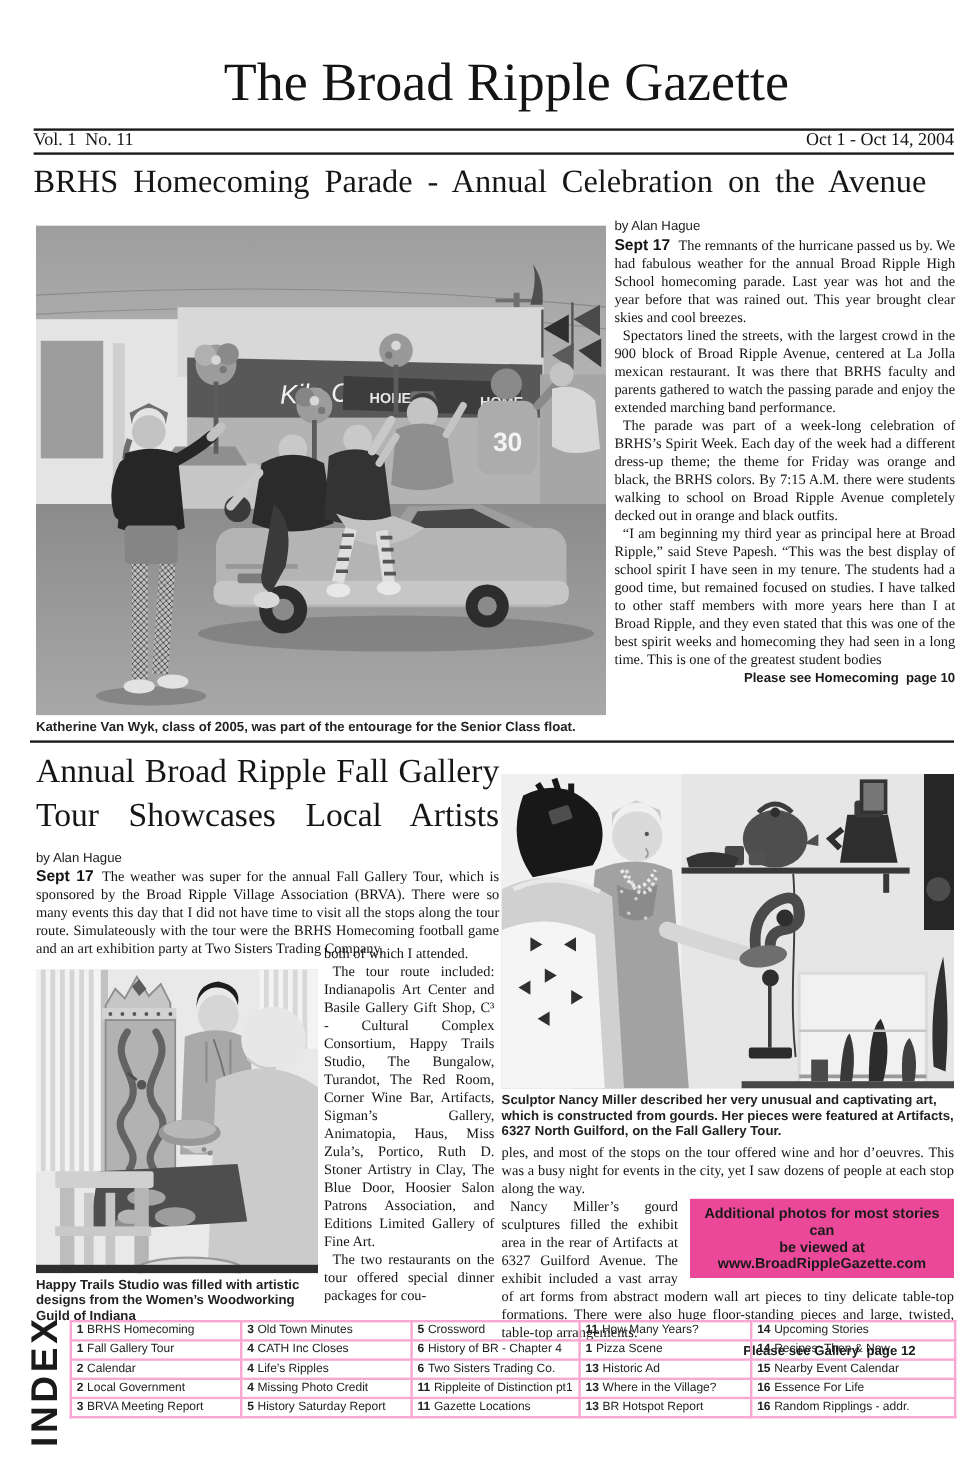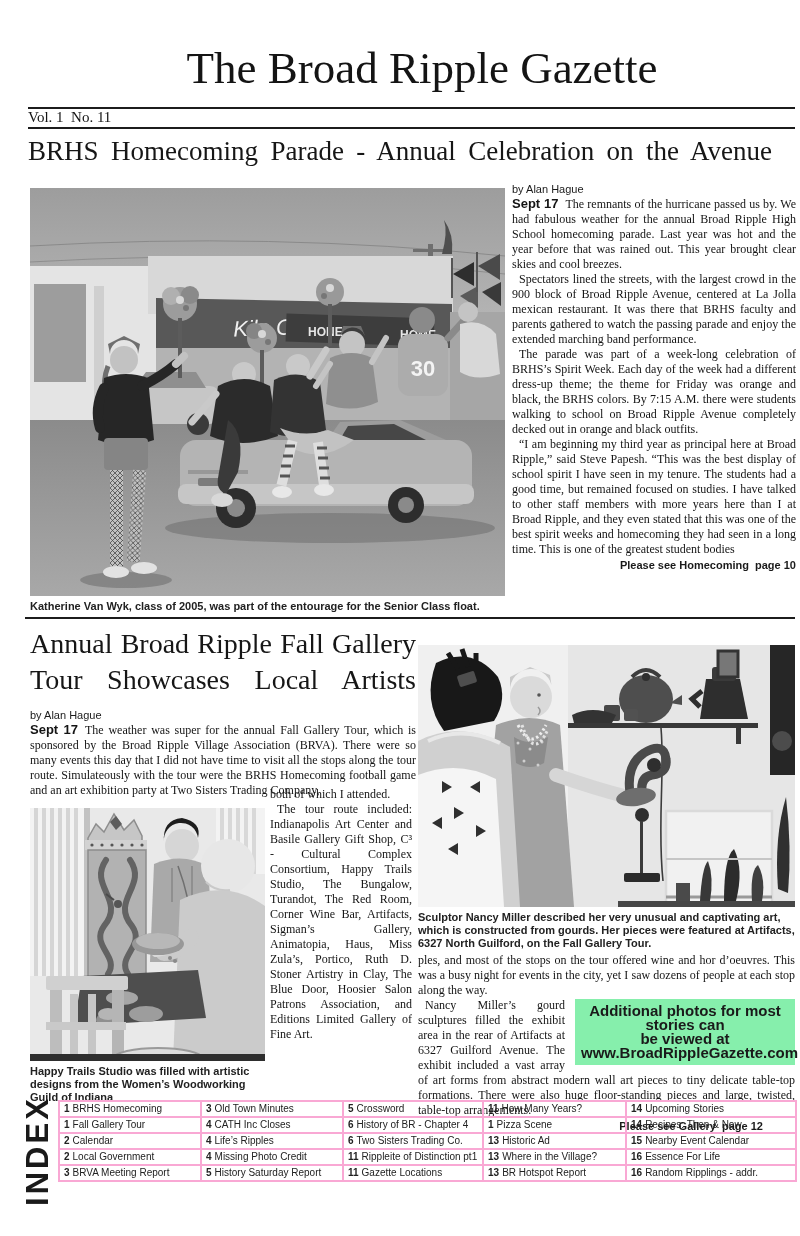--- a/index.html
+++ b/index.html
@@ -38,23 +38,23 @@
 
   .rule-c { top:617px; left:25px; width:770px; }
 
   .headline2 { position:absolute; left:30px; top:626px; width:386px; font-size:28px; line-height:36px; color:#161616; }
   .headline2 div { text-align:justify; text-align-last:justify; }
   #byline2 { position:absolute; left:30px; top:708px; }
   #intro2 { position:absolute; left:30px; top:722px; width:386px; }
 
   #midcol { position:absolute; left:270px; top:787px; width:142px; }
   #rightcol2 { position:absolute; left:418px; top:953px; width:377px; }
-  .infobox { float:right; width:220px; margin:1px 0 4px 10px; background:#86efac; padding:5px 6px;
+  .infobox { float:right; width:220px; margin:1px 0 4px 10px; background:#ec4899; padding:5px 6px;
              text-align:center; font-family:"Liberation Sans",sans-serif; font-weight:bold;
-             font-size:15px; line-height:14px; color:#1a1a1a; }
+             font-size:12px; line-height:14px; color:#1a1a1a; }
   #jump2 { clear:both; text-align:right; padding-right:32px; }
 
   .index-label-wrap { position:absolute; left:18px; top:1100px; width:40px; height:101px;
                       display:flex; align-items:center; justify-content:center; }
   .index-label { transform:rotate(-90deg); font-family:"Liberation Sans",sans-serif; font-weight:bold;
                  font-size:31px; letter-spacing:3px; color:#1a1a1a; white-space:nowrap; }
   .index-table { position:absolute; left:58px; top:1100px; border-collapse:collapse; table-layout:fixed; }
   .index-table td { border:2px solid #f9a8d4; font-family:Liberation Sans, sans-serif; font-size:10px;
                     line-height:12px; color:#222; padding:1px 3px 1px 4px; height:16px; white-space:nowrap;
                     overflow:hidden; }
@@ -63,20 +63,21 @@
 </style>
 </head>
 <body>
 
 <div class="page">
 
   <div class="masthead-title">The Broad Ripple Gazette</div>
   <div class="rule rule-a"></div>
   <div class="vol-row">
     <span class="l">Vol. 1&nbsp; No. 11</span>
+    <span class="r">Oct 1 - Oct 14, 2004</span>
   </div>
   <div class="rule rule-b"></div>
 
   <div class="headline1">BRHS Homecoming Parade - Annual Celebration on the Avenue</div>
 
   <div class="photo" id="photo1">
     <svg viewBox="0 0 475 408" preserveAspectRatio="none">
       <defs>
         <linearGradient id="sky1" x1="0" y1="0" x2="0" y2="1">
           <stop offset="0" stop-color="#9d9d9d"></stop>
@@ -355,20 +356,21 @@
         <ellipse cx="128" cy="250" rx="44" ry="10" fill="#dcdcdc" stroke="#9a9a9a" stroke-width="2"></ellipse>
         <rect x="0" y="246" width="235" height="7" fill="#2e2e2e"></rect>
       </g>
     </svg>
   </div>
   <div class="caption" id="cap3">Happy Trails Studio was filled with artistic designs from the Women’s Woodworking Guild of Indiana</div>
 
   <div class="bodytext" id="midcol">
     <p>both of which I attended.</p>
     <p class="ind">The tour route included: Indianapolis Art Center and Basile Gallery Gift Shop, C³ - Cultural Complex Consortium, Happy Trails Studio, The Bungalow, Turandot, The Red Room, Corner Wine Bar, Artifacts, Sigman’s Gallery, Animatopia, Haus, Miss Zula’s, Portico, Ruth D. Stoner Artistry in Clay, The Blue Door, Hoosier Salon Patrons Association, and Editions Limited Gallery of Fine Art.</p>
+    <p class="ind">The two restaurants on the tour offered special dinner packages for cou-</p>
   </div>
 
   <div class="bodytext" id="rightcol2">
     <p>ples, and most of the stops on the tour offered wine and hor d’oeuvres. This was a busy night for events in the city, yet I saw dozens of people at each stop along the way.</p>
     <div class="infobox">
       <div>Additional photos for most stories can</div>
       <div>be viewed at</div>
       <div>www.BroadRippleGazette.com</div>
     </div>
     <p class="ind">Nancy Miller’s gourd sculptures filled the exhibit area in the rear of Artifacts at 6327 Guilford Avenue. The exhibit included a vast array of art forms from abstract modern wall art pieces to tiny delicate table-top formations.  There were also huge floor-standing pieces and large, twisted, table-top arrangements.</p>

